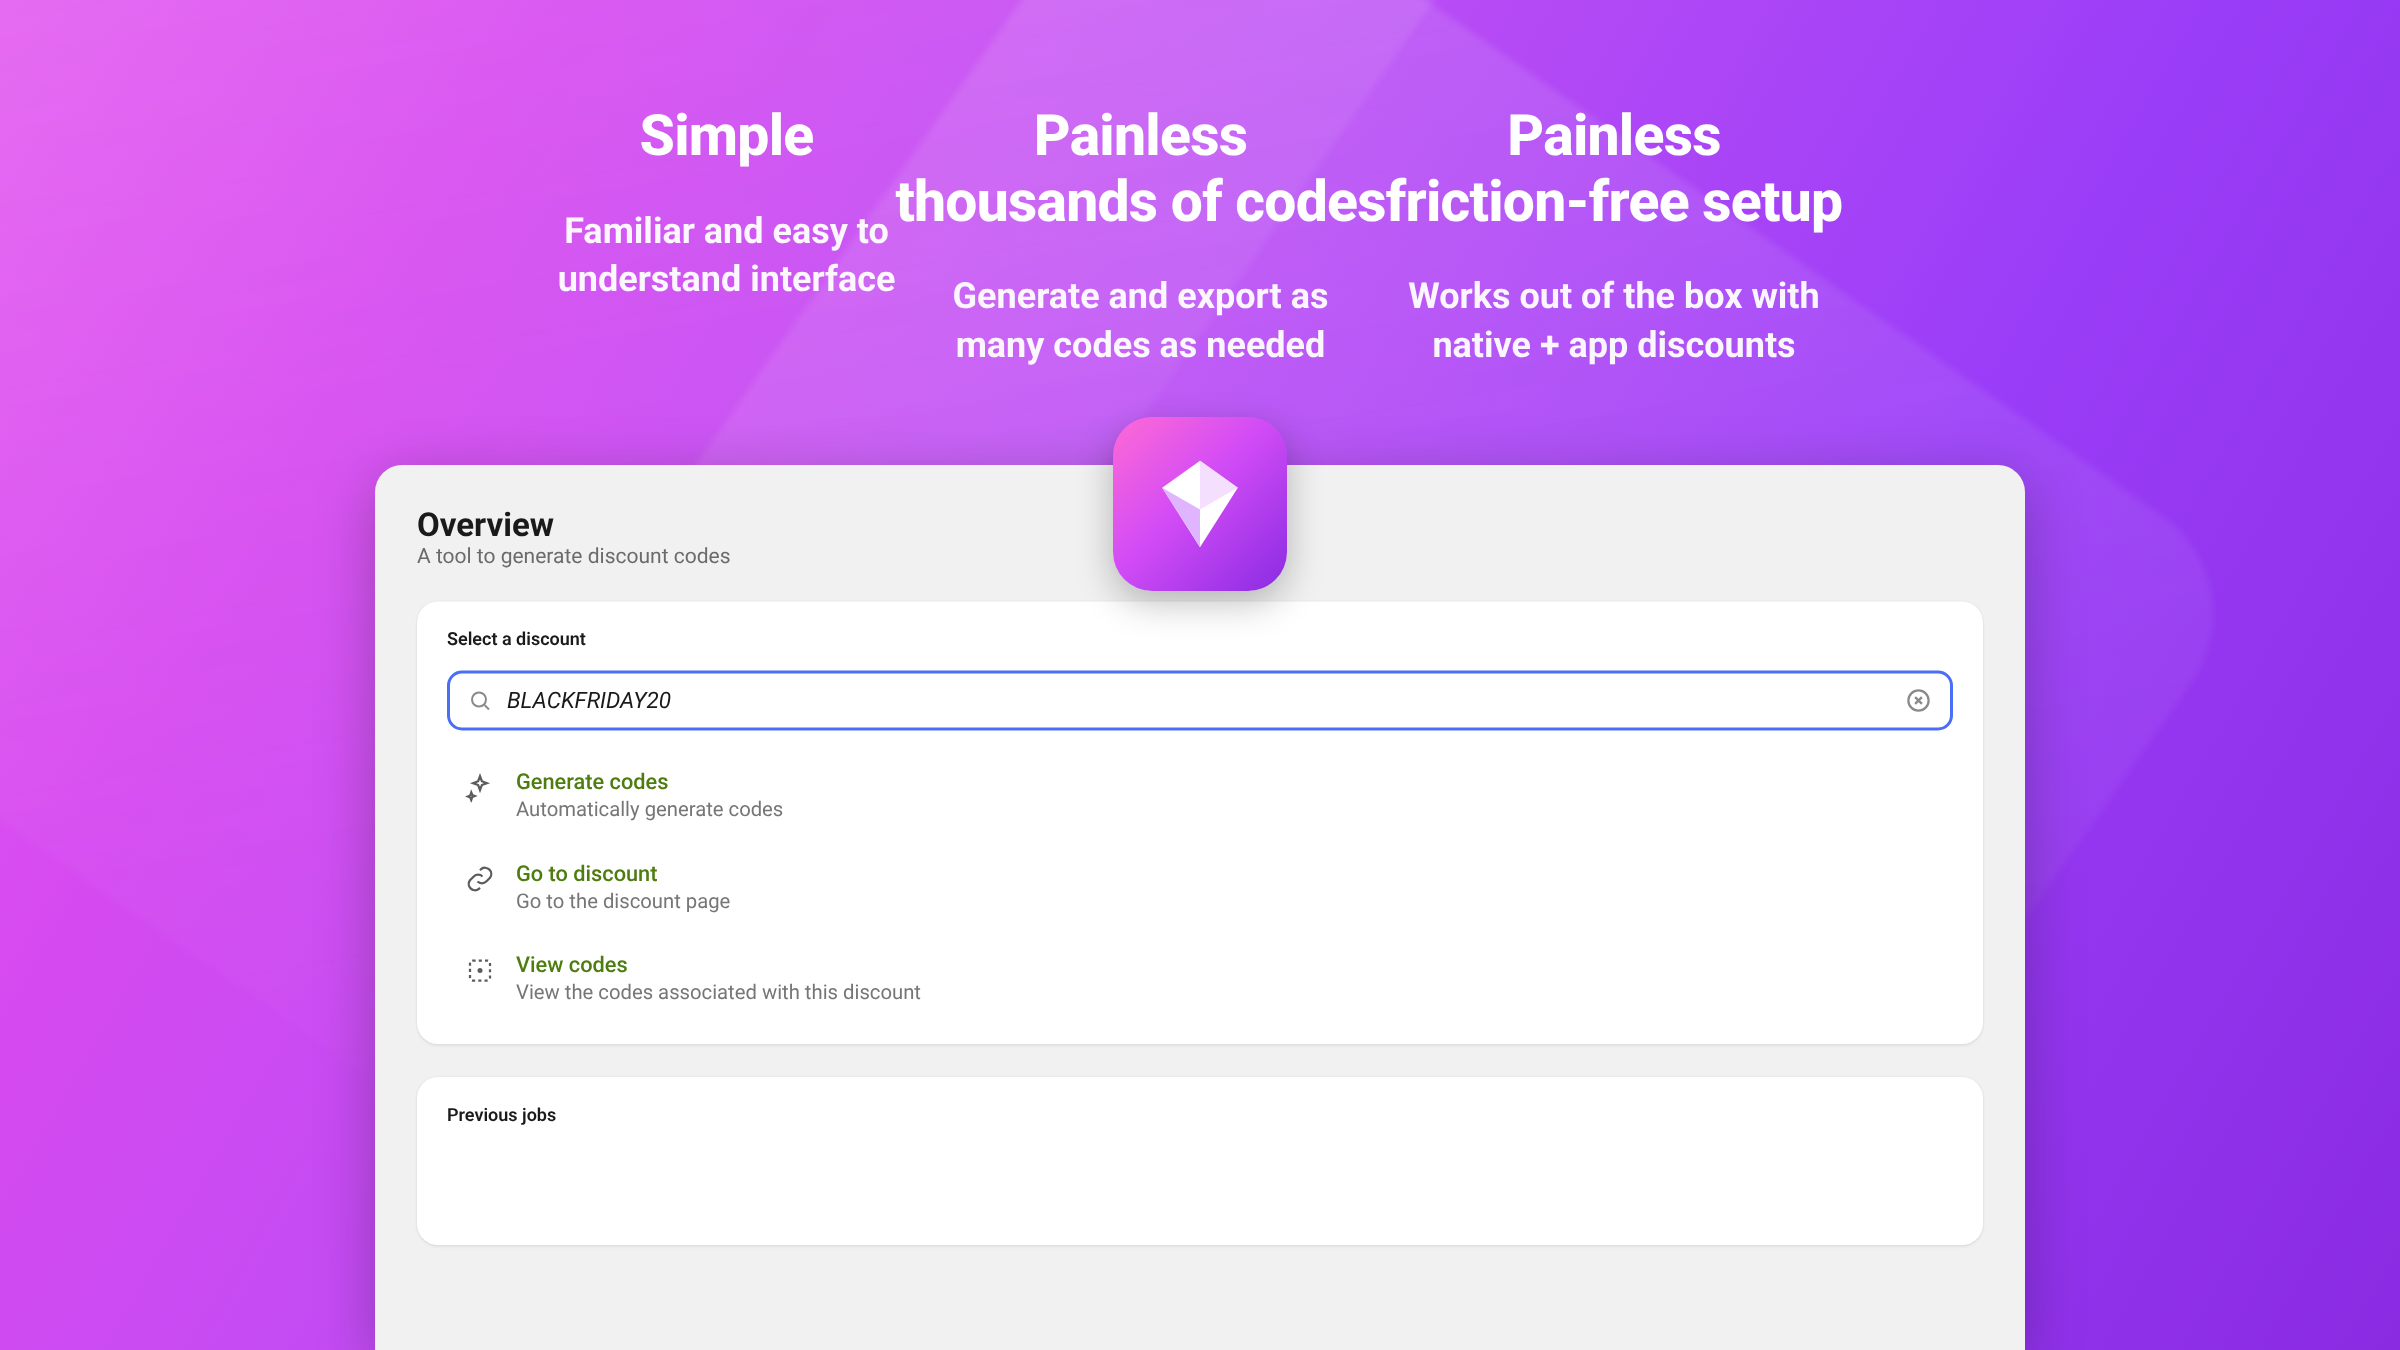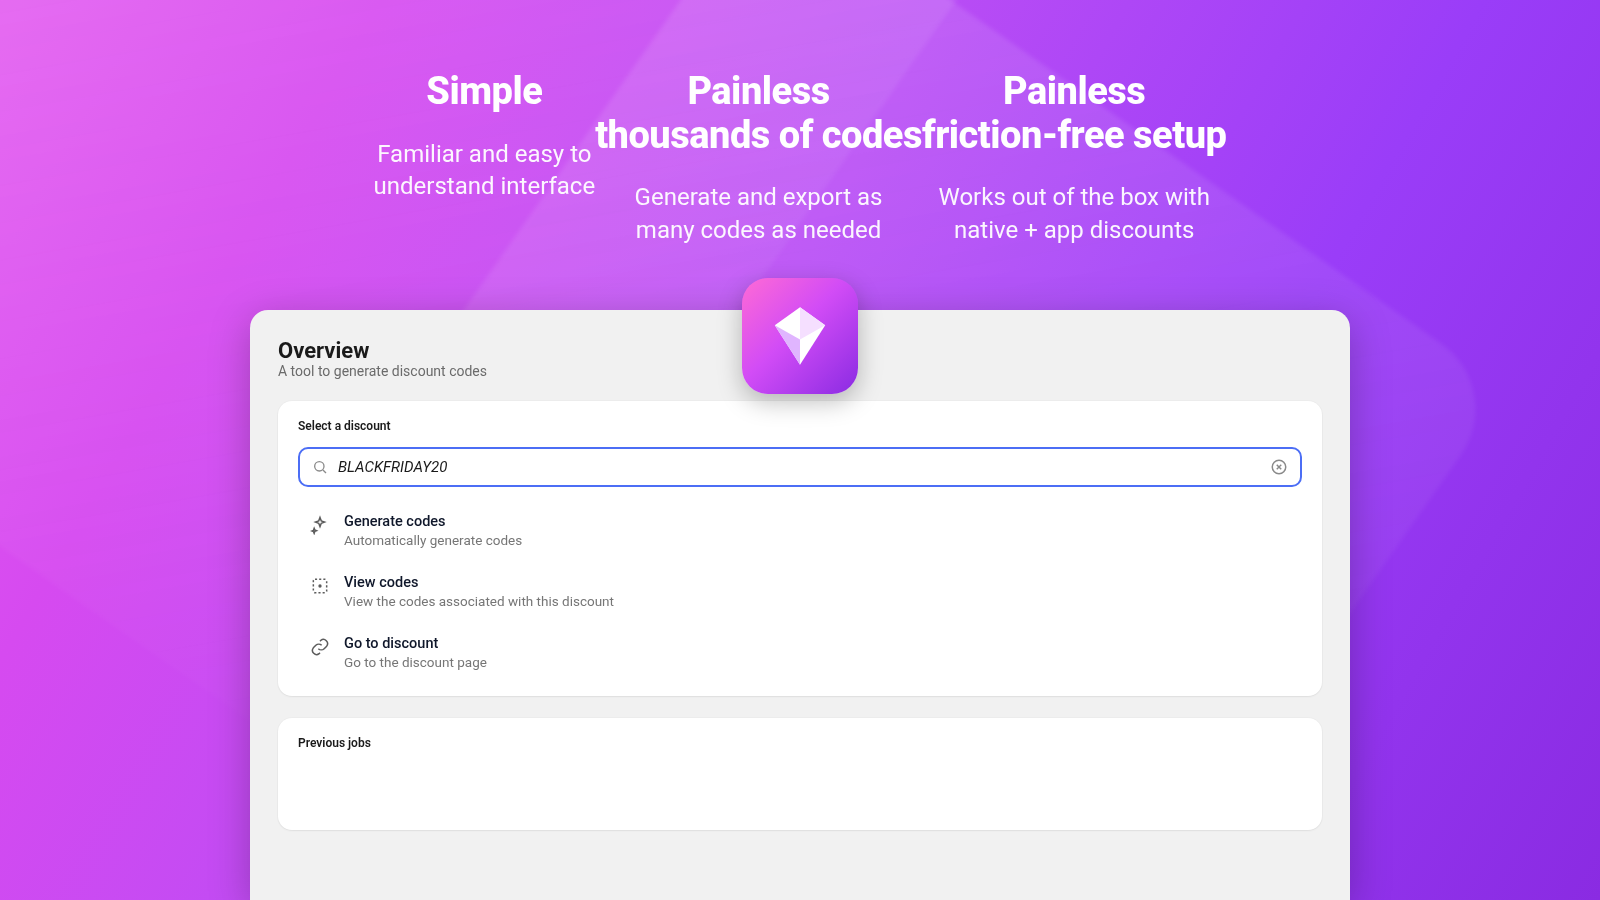--- a/index.html
+++ b/index.html
@@ -34,21 +34,21 @@
     display: flex; justify-content: center; 
     color: #fff; z-index: 2; text-align: center;
   }
   .hero-col { max-width: 380px; }
   .hero-title {
     font-size: 38px; font-weight: 800; line-height: 1.15;
     letter-spacing: -0.5px;
   }
   .hero-sub {
     margin-top: 24px;
-    font-size: 24px; font-weight: 400; line-height: 1.35;
+    font-size: 24px; font-weight: 700; line-height: 1.35;
     opacity: 0.95;
   }
 
   .panel {
     position: absolute; left: 250px; right: 250px; top: 310px; bottom: 0;
     background: #f1f1f1; border-radius: 18px 18px 0 0;
     padding: 28px 28px 0 28px;
     box-shadow: 0 10px 40px rgba(0,0,0,0.25);
     z-index: 2;
     overflow: hidden;
@@ -90,21 +90,21 @@
     color: #8a8a8a; display: flex; align-items: center;
   }
 
   .options { margin-top: 18px; padding: 0 8px; }
   .opt {
     display: flex; align-items: flex-start; gap: 14px;
     padding: 8px 4px; cursor: pointer; border-radius: 8px;
   }
   .opt + .opt { margin-top: 10px; }
   .opt-icon { width: 20px; height: 20px; color: #5c5c5c; flex-shrink: 0; margin-top: 2px; }
-  .opt-title { font-size: 14.5px; font-weight: 500; color: #0f172a; }
+  .opt-title { font-size: 14.5px; font-weight: 500; color: #4d7c0f; }
   .opt-desc  { font-size: 13.5px; color: #767676; margin-top: 2px; }
 
   .logo {
     position: absolute;
     left: 50%; transform: translateX(-50%);
     top: 278px;
     width: 116px; height: 116px;
     border-radius: 26px;
     background: linear-gradient(135deg, #ff6ad5 0%, #d24cf6 45%, #8a2be2 100%);
     z-index: 5;
@@ -187,40 +187,40 @@
           <path d="M12 3l1.5 4 4 1.5-4 1.5L12 14l-1.5-4-4-1.5 4-1.5L12 3z"></path>
           <path d="M5 16l.8 2 2 .8-2 .8L5 22l-.8-2-2-.8 2-.8L5 16z"></path>
         </svg>
         <div>
           <div class="opt-title">Generate codes</div>
           <div class="opt-desc">Automatically generate codes</div>
         </div>
       </div>
 
       <div class="opt">
+        <svg class="opt-icon" viewBox="0 0 24 24" fill="none" stroke="currentColor" stroke-width="1.8">
+          <path d="M10 14a5 5 0 0 0 7 0l3-3a5 5 0 0 0-7-7l-1 1"></path>
+          <path d="M14 10a5 5 0 0 0-7 0l-3 3a5 5 0 0 0 7 7l1-1"></path>
+        </svg>
+        <div>
+          <div class="opt-title">Go to discount</div>
+          <div class="opt-desc">Go to the discount page</div>
+        </div>
+      </div>
+
+      <div class="opt">
         <svg class="opt-icon" viewBox="0 0 24 24" fill="none" stroke="currentColor" stroke-width="1.8" stroke-dasharray="2.5 2.5">
           <rect x="4" y="4" width="16" height="16" rx="2"></rect>
           <circle cx="12" cy="12" r="2" fill="currentColor" stroke="none"></circle>
         </svg>
         <div>
           <div class="opt-title">View codes</div>
           <div class="opt-desc">View the codes associated with this discount</div>
         </div>
       </div>
 
-      <div class="opt">
-        <svg class="opt-icon" viewBox="0 0 24 24" fill="none" stroke="currentColor" stroke-width="1.8">
-          <path d="M10 14a5 5 0 0 0 7 0l3-3a5 5 0 0 0-7-7l-1 1"></path>
-          <path d="M14 10a5 5 0 0 0-7 0l-3 3a5 5 0 0 0 7 7l1-1"></path>
-        </svg>
-        <div>
-          <div class="opt-title">Go to discount</div>
-          <div class="opt-desc">Go to the discount page</div>
-        </div>
-      </div>
-
     </div>
   </div>
 
   <div class="card" style="padding-bottom:80px;">
     <div class="card-title" style="margin-bottom:0;">Previous jobs</div>
   </div>
 </div>
 
 </body></html>

